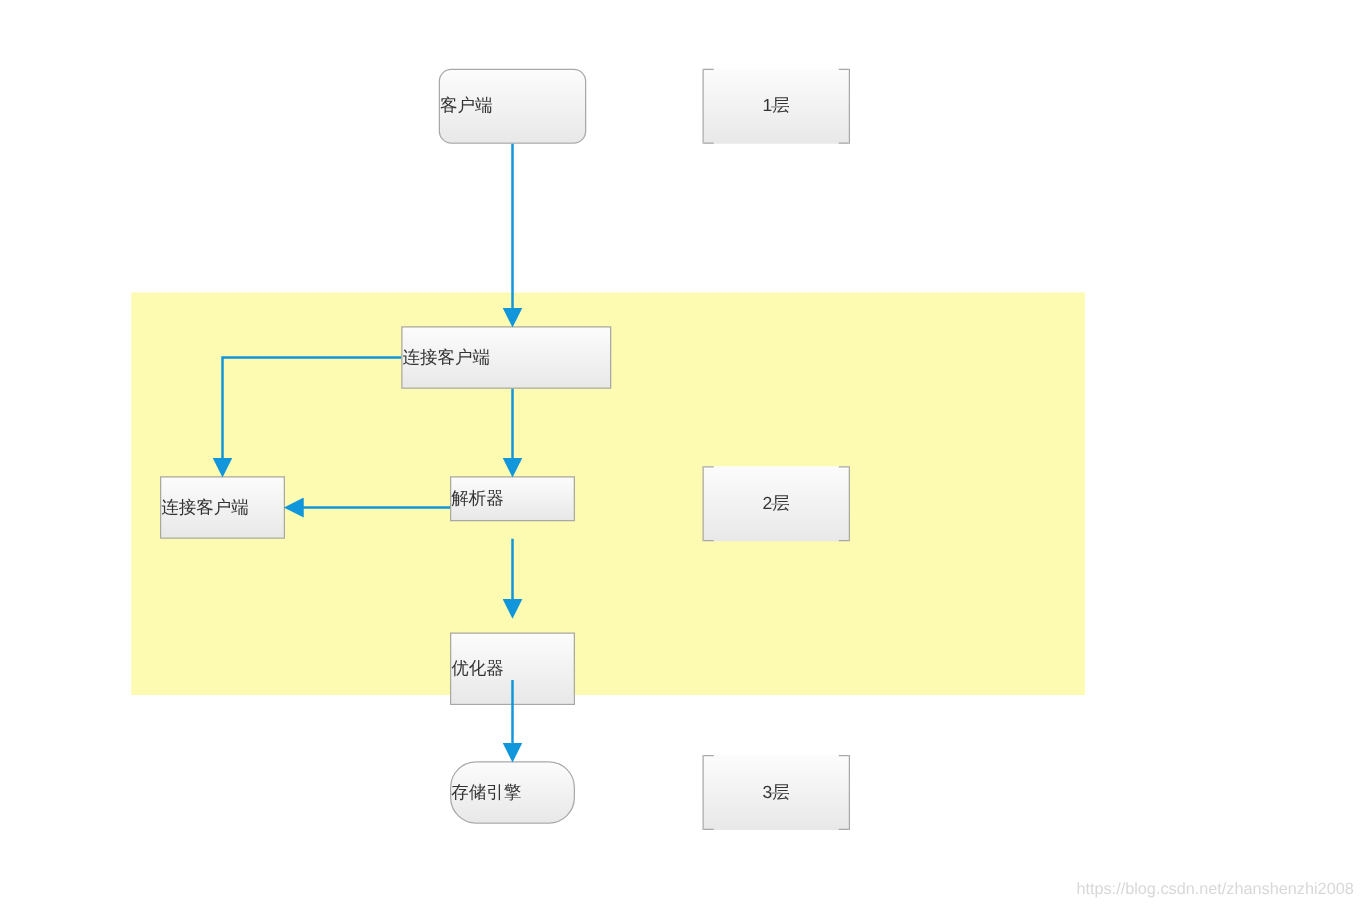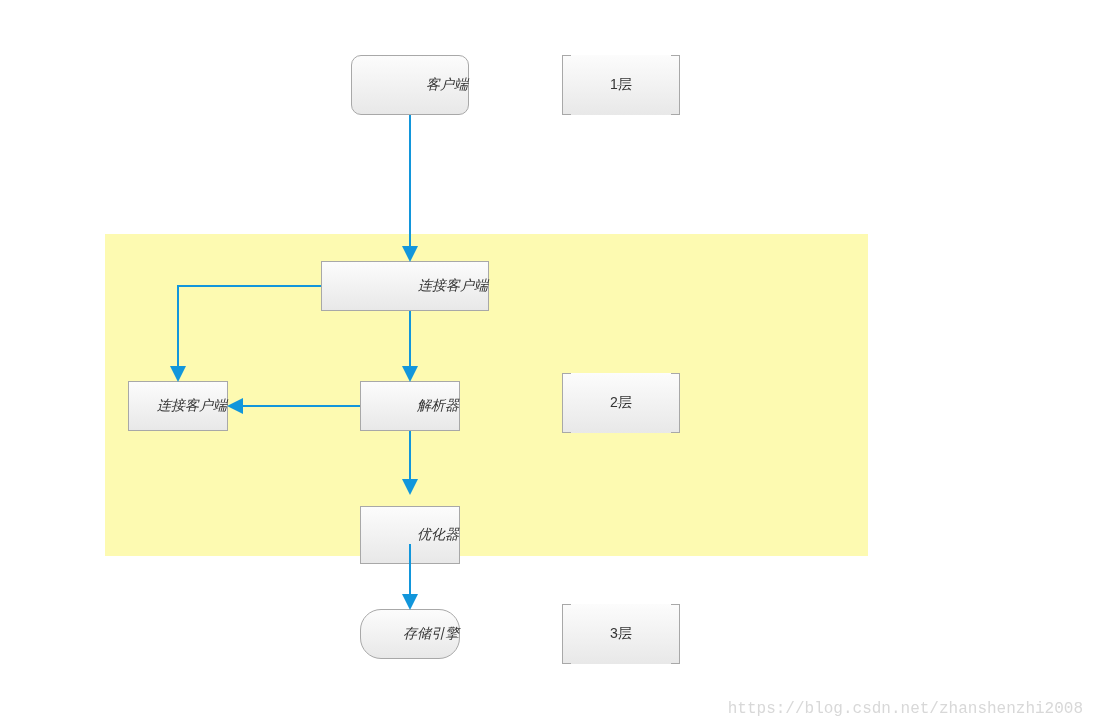--- a/index.html
+++ b/index.html
@@ -15,23 +15,22 @@
     .layer-bg {
       position: absolute;
       background: #fdfab1;
     }
     .box {
       position: absolute;
       background: linear-gradient(to bottom, #fcfcfc, #e8e8e8);
       border: 1px solid #a8a8a8;
       display: flex;
       align-items: center;
-      justify-content: flex-end;
+      justify-content: flex-start;
       text-align: center;
-      font-style: italic;
     }
     .box.rounded {
       border-radius: 10px;
     }
     .bracket-box {
       position: absolute;
       background: linear-gradient(to bottom, #fcfcfc, #e8e8e8);
       display: flex;
       align-items: center;
       justify-content: center;
@@ -55,22 +54,22 @@
       position: absolute;
       top: 0; left: 0;
       width: 1093px; height: 724px;
       pointer-events: none;
     }
     .watermark {
       position: absolute;
       bottom: 6px;
       right: 10px;
       color: #d8d8d8;
-      font-size: 16px;
-      font-family: Liberation Mono, monospace;
+      font-size: 13px;
+      font-family: Liberation Sans, sans-serif;
     }
   </style>
 </head>
 <body>
 
 <div class="layer-bg" style="left:105px; top:234px; width:763px; height:322px;"></div>
 
 <div class="box rounded" style="left:351px; top:55px; width:118px; height:60px;">
   <span>客户端</span>
 </div>
@@ -84,21 +83,21 @@
 </div>
 
 <div class="box" style="left:321px; top:261px; width:168px; height:50px;">
   <span>连接客户端</span>
 </div>
 
 <div class="box" style="left:128px; top:381px; width:100px; height:50px;">
   <span>连接客户端</span>
 </div>
 
-<div class="box" style="left:360px; top:381px; width:100px; height:50px;">
+<div class="box" style="left:360px; top:381px; width:100px; height:36px;">
   <span>解析器</span>
 </div>
 
 <div class="bracket-box" style="left:562px; top:373px; width:118px; height:60px;">
   <span class="tl"></span>
     <span class="tr"></span>
     <span class="bl"></span>
     <span class="br"></span>
   <span>2层</span>
 </div>

